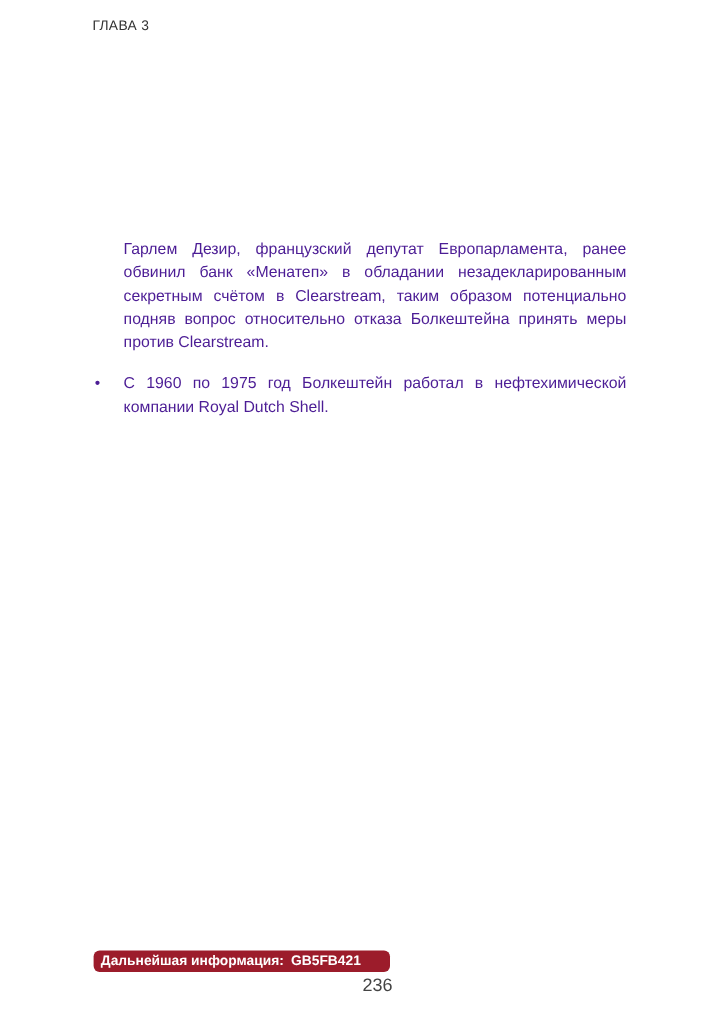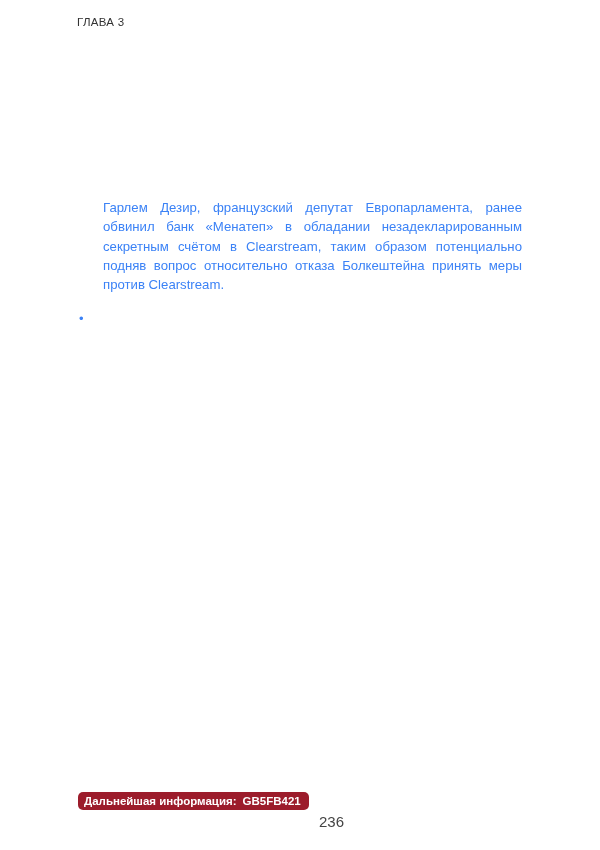--- a/index.html
+++ b/index.html
@@ -23,21 +23,21 @@
       letter-spacing: 0.3px;
       color: #333333;
     }
     .content {
       position: absolute;
       left: 103px;
       top: 198px;
       width: 419px;
       font-size: 13.2px;
       line-height: 19.3px;
-      color: #3b82f6;
+      color: #4c1d95;
     }
     .paragraph {
       margin: 0;
       text-align: justify;
       text-align-last: left;
     }
     .bullet-list {
       list-style: none;
       margin: 15px 0 0 0;
       padding: 0;
@@ -51,50 +51,51 @@
       position: absolute;
       left: -24px;
       top: 0;
       font-size: 13px;
     }
     .info-banner {
       position: absolute;
       left: 78px;
       top: 792px;
       height: 18px;
-      padding: 0 8px 0 6px;
+      padding: 0 24px 0 6px;
       background: #9c1c2b;
       border-radius: 5px;
       color: #ffffff;
       font-weight: bold;
       font-size: 11.5px;
       line-height: 18px;
       white-space: nowrap;
     }
     .info-banner .code {
       margin-left: 6px;
     }
     .page-number {
       position: absolute;
-      left: 319px;
+      left: 302px;
       top: 813px;
       font-size: 15px;
       color: #444444;
     }
   </style>
 </head>
 <body>
 
 <div class="chapter-header">ГЛАВА 3</div>
 
 <div class="content">
   <p class="paragraph">Гарлем Дезир, французский депутат Европарламента, ранее обвинил банк «Менатеп» в обладании незадекларированным секретным счётом в Clearstream, таким образом потенциально подняв вопрос относительно отказа Болкештейна принять меры против Clearstream.</p>
   <ul class="bullet-list">
     <li class="bullet-item">
       <span class="bullet-mark">•</span>
+      <span>С 1960 по 1975 год Болкештейн работал в нефтехимической компании Royal Dutch Shell.</span>
     </li>
   </ul>
 </div>
 
 <div class="info-banner">
   <span>Дальнейшая информация:</span><span class="code">GB5FB421</span>
 </div>
 
 <div class="page-number">236</div>
 

